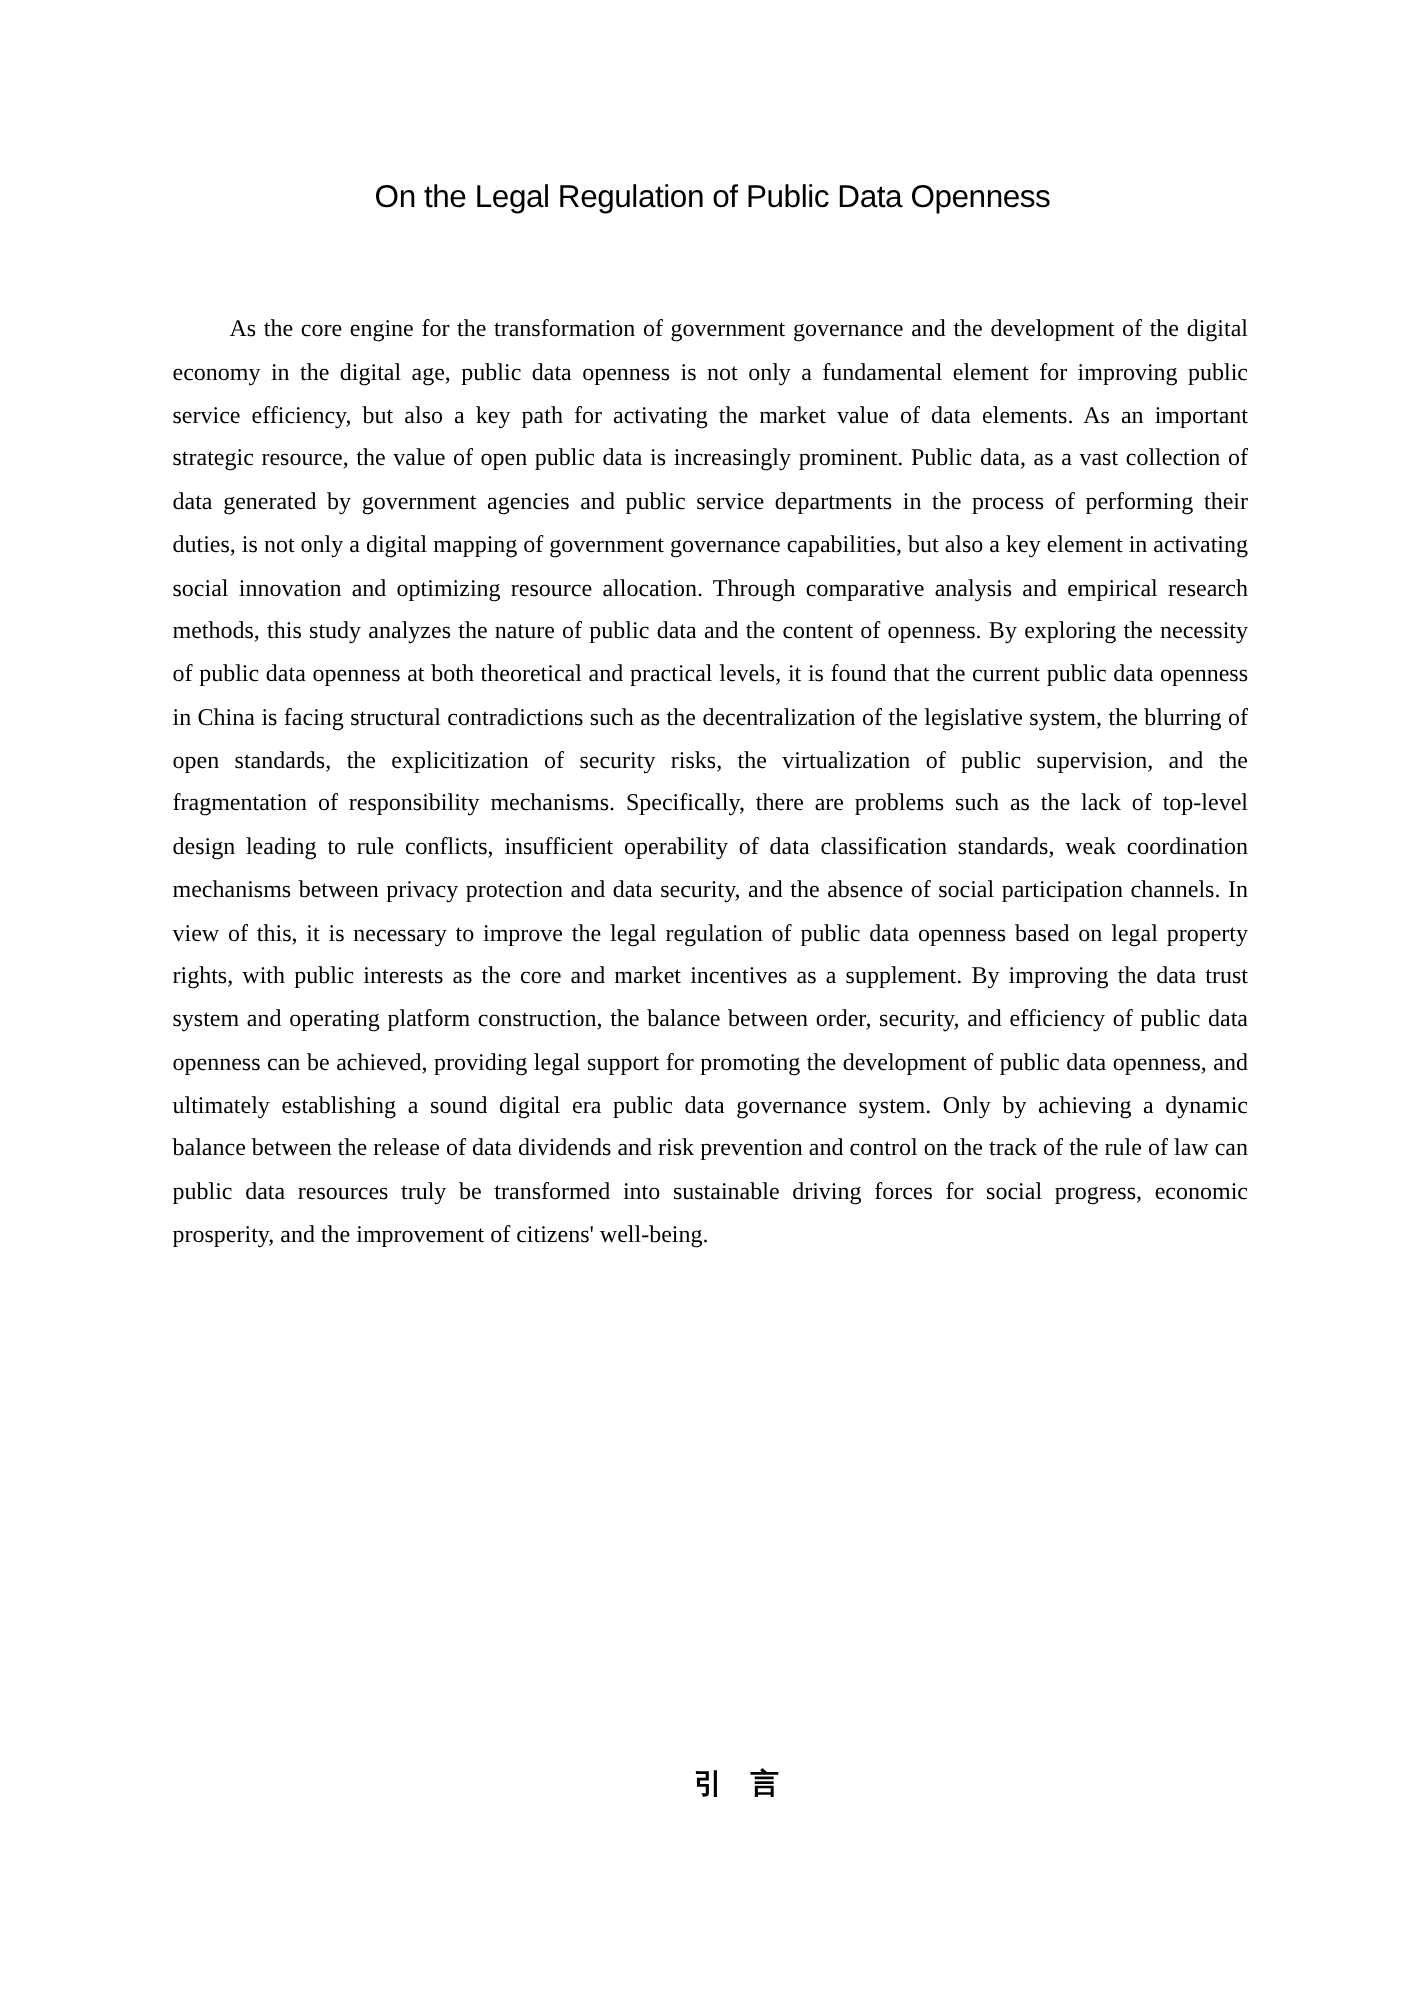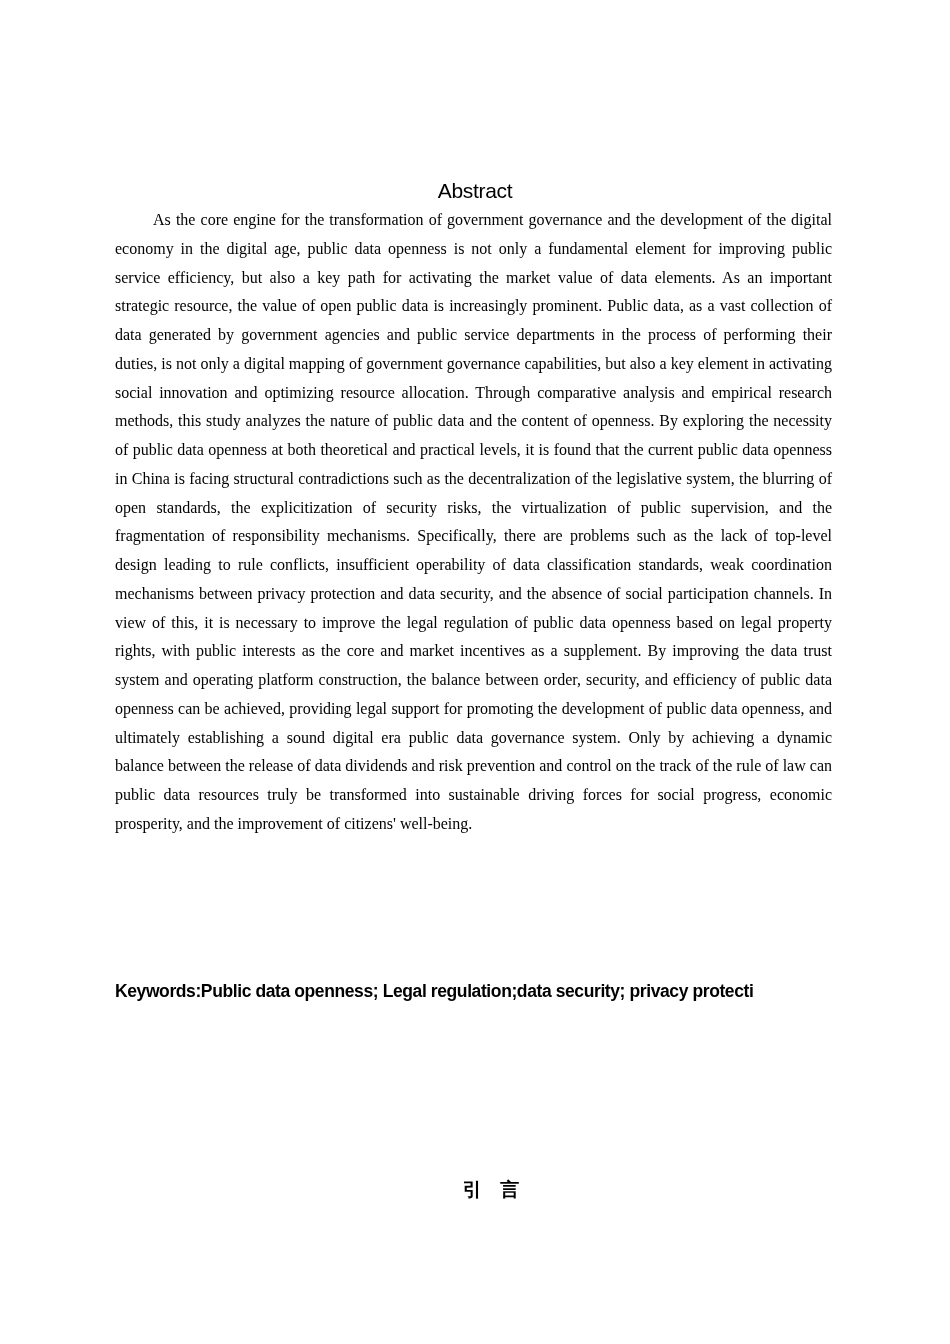--- a/index.html
+++ b/index.html
@@ -83,21 +83,20 @@
       line-height: 26px;
       font-weight: bold;
       letter-spacing: 6px;
       margin: 0;
     }
   </style>
 </head>
 <body>
 
 <div class="page">
+  <h1 class="title">On the Legal Regulation of Public Data Openness</h1>
 
-  <h2 class="abstract-heading">Abstract</h2>
 
   <p class="abstract-body">As the core engine for the transformation of government governance and the development of the digital economy in the digital age, public data openness is not only a fundamental element for improving public service efficiency, but also a key path for activating the market value of data elements. As an important strategic resource, the value of open public data is increasingly prominent. Public data, as a vast collection of data generated by government agencies and public service departments in the process of performing their duties, is not only a digital mapping of government governance capabilities, but also a key element in activating social innovation and optimizing resource allocation. Through comparative analysis and empirical research methods, this study analyzes the nature of public data and the content of openness. By exploring the necessity of public data openness at both theoretical and practical levels, it is found that the current public data openness in China is facing structural contradictions such as the decentralization of the legislative system, the blurring of open standards, the explicitization of security risks, the virtualization of public supervision, and the fragmentation of responsibility mechanisms. Specifically, there are problems such as the lack of top-level design leading to rule conflicts, insufficient operability of data classification standards, weak coordination mechanisms between privacy protection and data security, and the absence of social participation channels. In view of this, it is necessary to improve the legal regulation of public data openness based on legal property rights, with public interests as the core and market incentives as a supplement. By improving the data trust system and operating platform construction, the balance between order, security, and efficiency of public data openness can be achieved, providing legal support for promoting the development of public data openness, and ultimately establishing a sound digital era public data governance system. Only by achieving a dynamic balance between the release of data dividends and risk prevention and control on the track of the rule of law can public data resources truly be transformed into sustainable driving forces for social progress, economic prosperity, and the improvement of citizens' well-being.</p>
 
-  <div class="keywords">Keywords:Public data openness; Legal regulation;data security; privacy protecti</div>
 
   <h2 class="intro-heading">引 言</h2>
 </div>
 
 </body></html>

